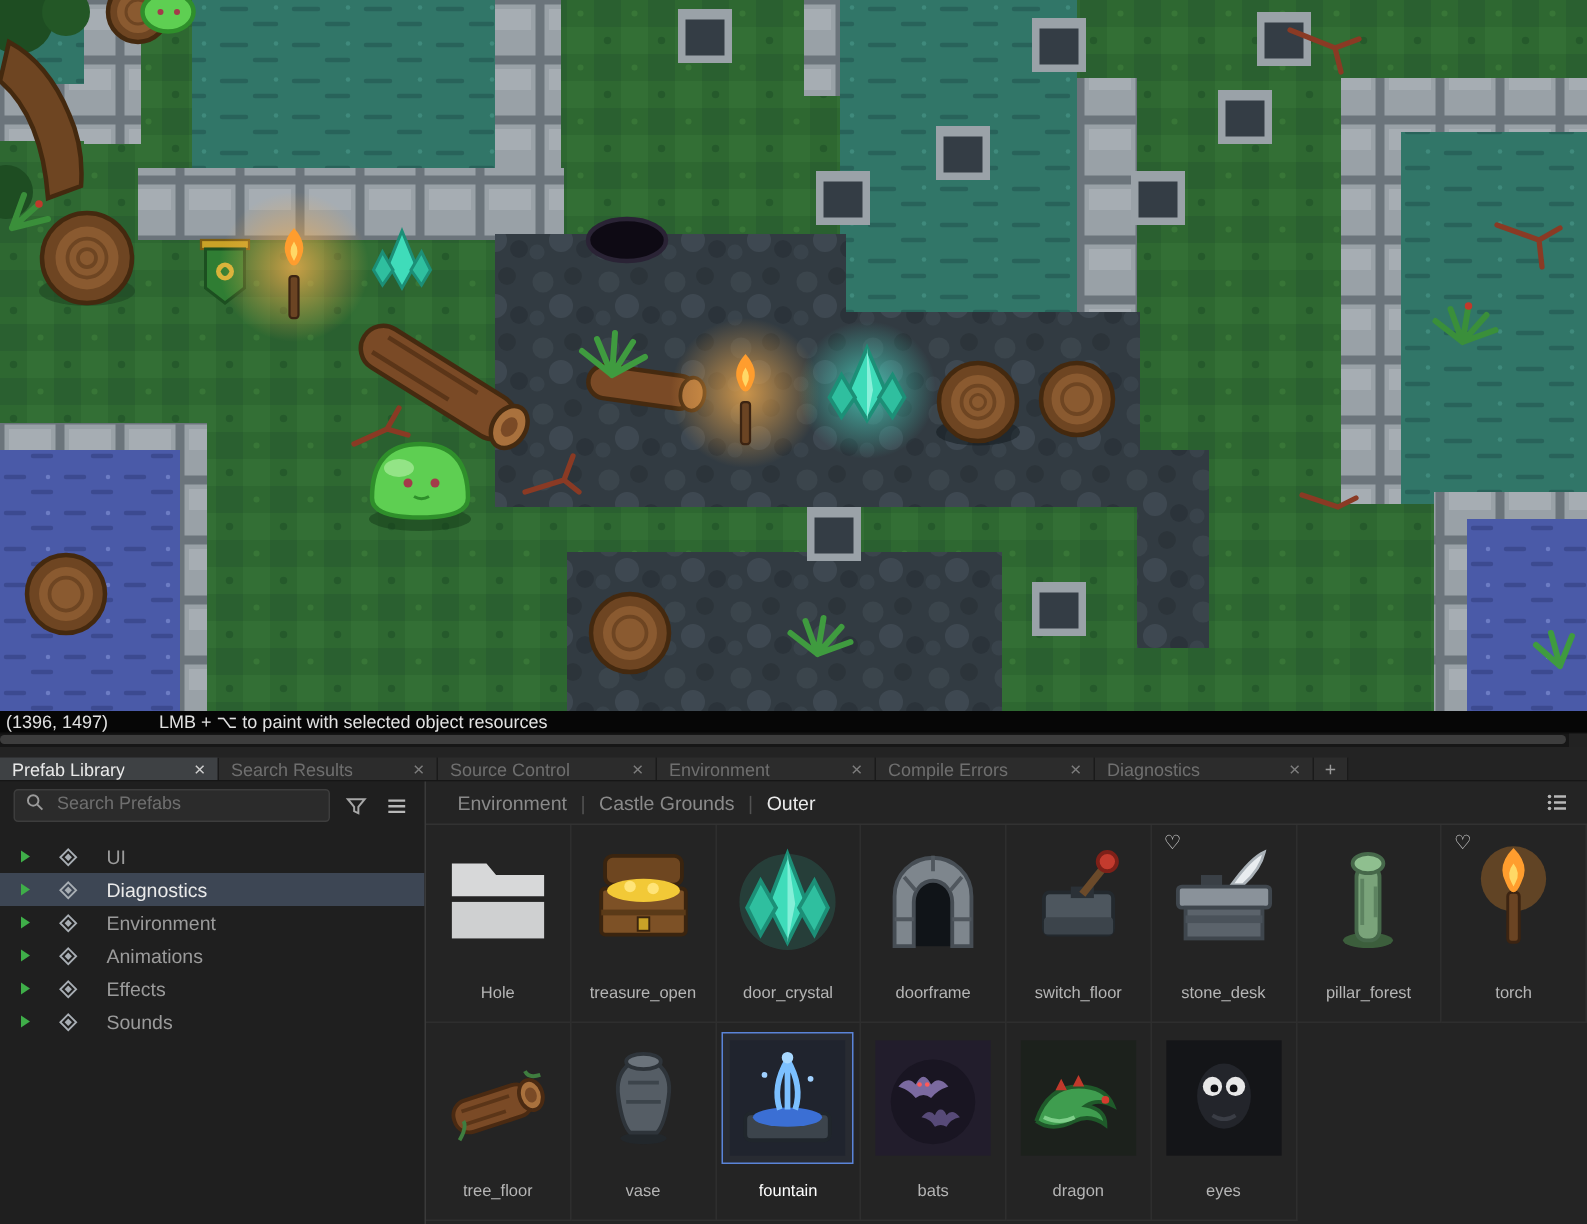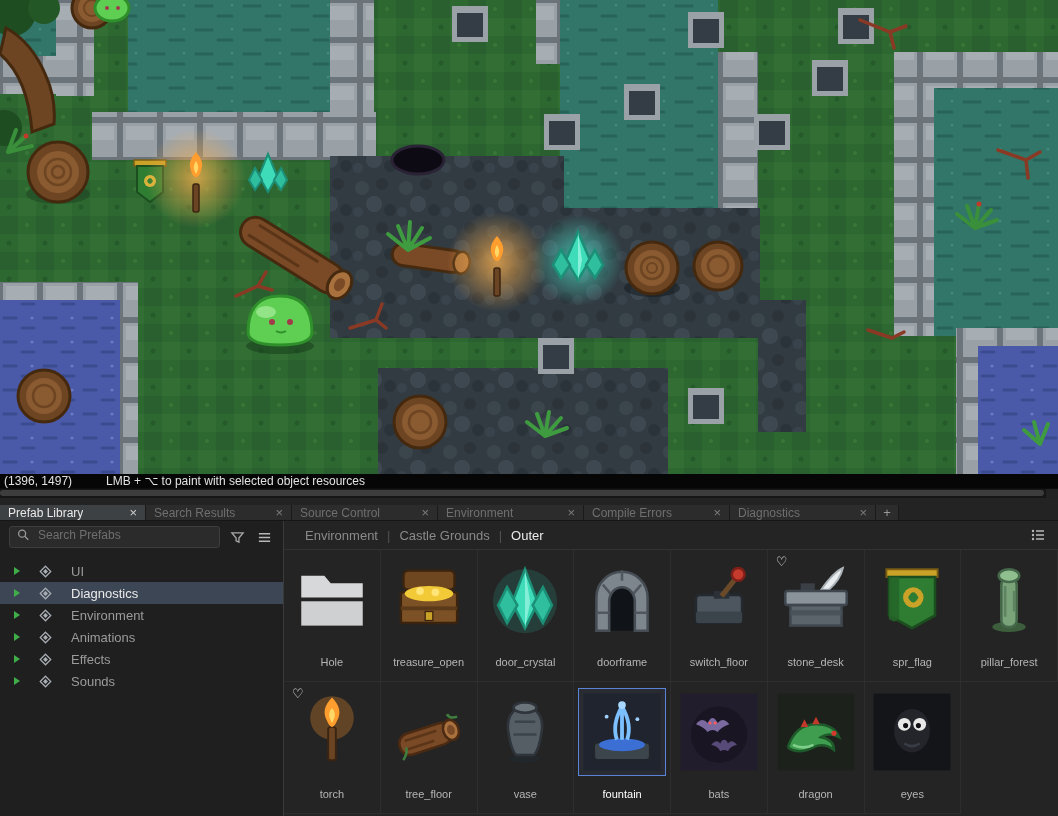--- a/index.html
+++ b/index.html
@@ -529,32 +529,20 @@
                 <rect x="8" y="25" width="48" height="11" rx="2" fill="#8a929a" stroke="#3f464d" stroke-width="2"></rect>
                 <rect x="12" y="36" width="40" height="16" fill="#5b636b" stroke="#3f464d" stroke-width="2"></rect>
                 <rect x="12" y="40" width="40" height="4" fill="#4a525a"></rect>
               </svg>
             </div>
             <div class="cell-label">stone_desk</div>
           </div>
           <div class="cell">
             <div class="thumbbox">
               <svg viewBox="0 0 64 64">
-                <rect x="12" y="8" width="40" height="6" fill="#c9a227" stroke="#7a5c12" stroke-width="1.5"></rect>
-                <path d="M14 14h36v30l-18 10-18-10z" fill="#2e7d32" stroke="#1b4d1e" stroke-width="2"></path>
-                <path d="M14 14h8v33l-4 2-4-2z" fill="#256428" opacity="0.85"></path>
-                <circle cx="33" cy="30" r="8" fill="#c9a227"></circle>
-                <path d="M29 30q4-8 8 0q-4 8-8 0" fill="#2e7d32"></path>
-              </svg>
-            </div>
-            <div class="cell-label">spr_flag</div>
-          </div>
-          <div class="cell">
-            <div class="thumbbox">
-              <svg viewBox="0 0 64 64">
                 <ellipse cx="32" cy="53" rx="13" ry="4" fill="#3c5e3c"></ellipse>
                 <rect x="26" y="15" width="12" height="38" rx="5" fill="#7aa37a" stroke="#46684a" stroke-width="2"></rect>
                 <ellipse cx="32" cy="13" rx="8" ry="5" fill="#8fbf8f" stroke="#46684a" stroke-width="2"></ellipse>
                 <path d="M29 21v24M36 25v16" stroke="#5d8360" stroke-width="2"></path>
               </svg>
             </div>
             <div class="cell-label">pillar_forest</div>
           </div>
           <div class="cell">
             <span class="fav">♡</span>

